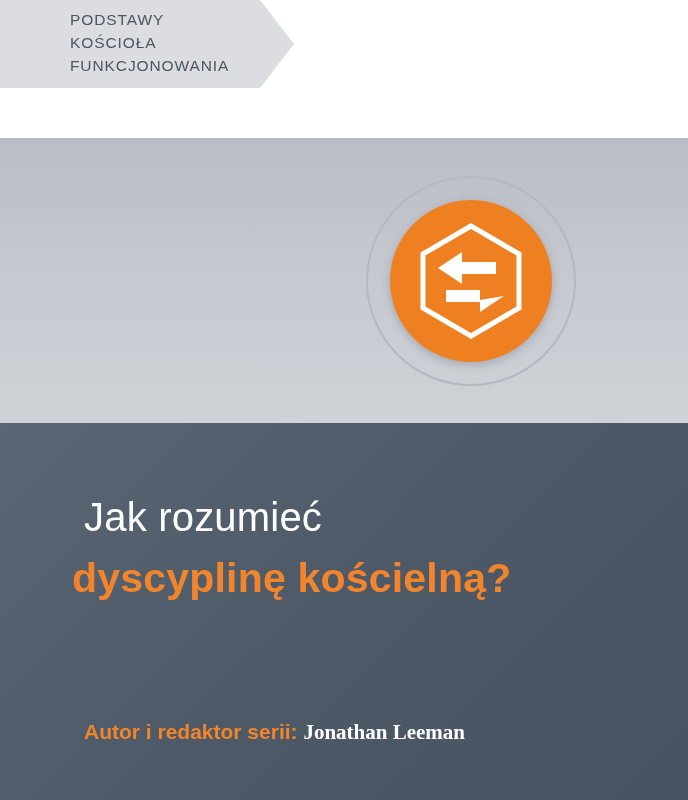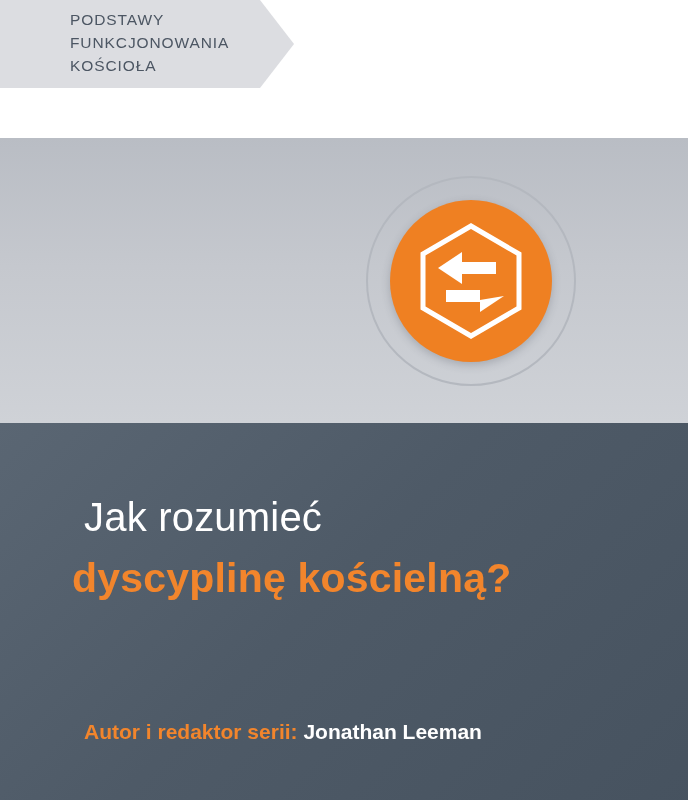--- a/index.html
+++ b/index.html
@@ -118,34 +118,34 @@
   }
   .author-line {
     position: absolute;
     top: 297px;
     left: 84px;
     font-size: 21px;
     font-weight: bold;
     white-space: nowrap;
   }
   .author-label { color: #f2852c; }
-  .author-name { color: #ffffff; }
+  .author-name { color: #ffffff; font-family: Liberation Serif, serif; }
 </style>
 </head>
 <body>
 
 <div class="page">
 
   <div class="series-banner">
     <div class="series-tab"></div>
     <div class="series-tab-arrow"></div>
     <div class="series-text">
       <div>PODSTAWY</div>
+      <div>KOŚCIOŁA</div>
       <div>FUNKCJONOWANIA</div>
-      <div>KOŚCIOŁA</div>
     </div>
   </div>
 
   <div class="hero-band">
     <div class="hero-circle"></div>
     <div class="icon-disc">
       <svg width="162" height="162" viewBox="0 0 162 162" aria-hidden="true">
 
         <polygon points="81,26 129,54 129,108 81,136 33,108 33,54" fill="none" stroke="#ffffff" stroke-width="5"></polygon>
 

